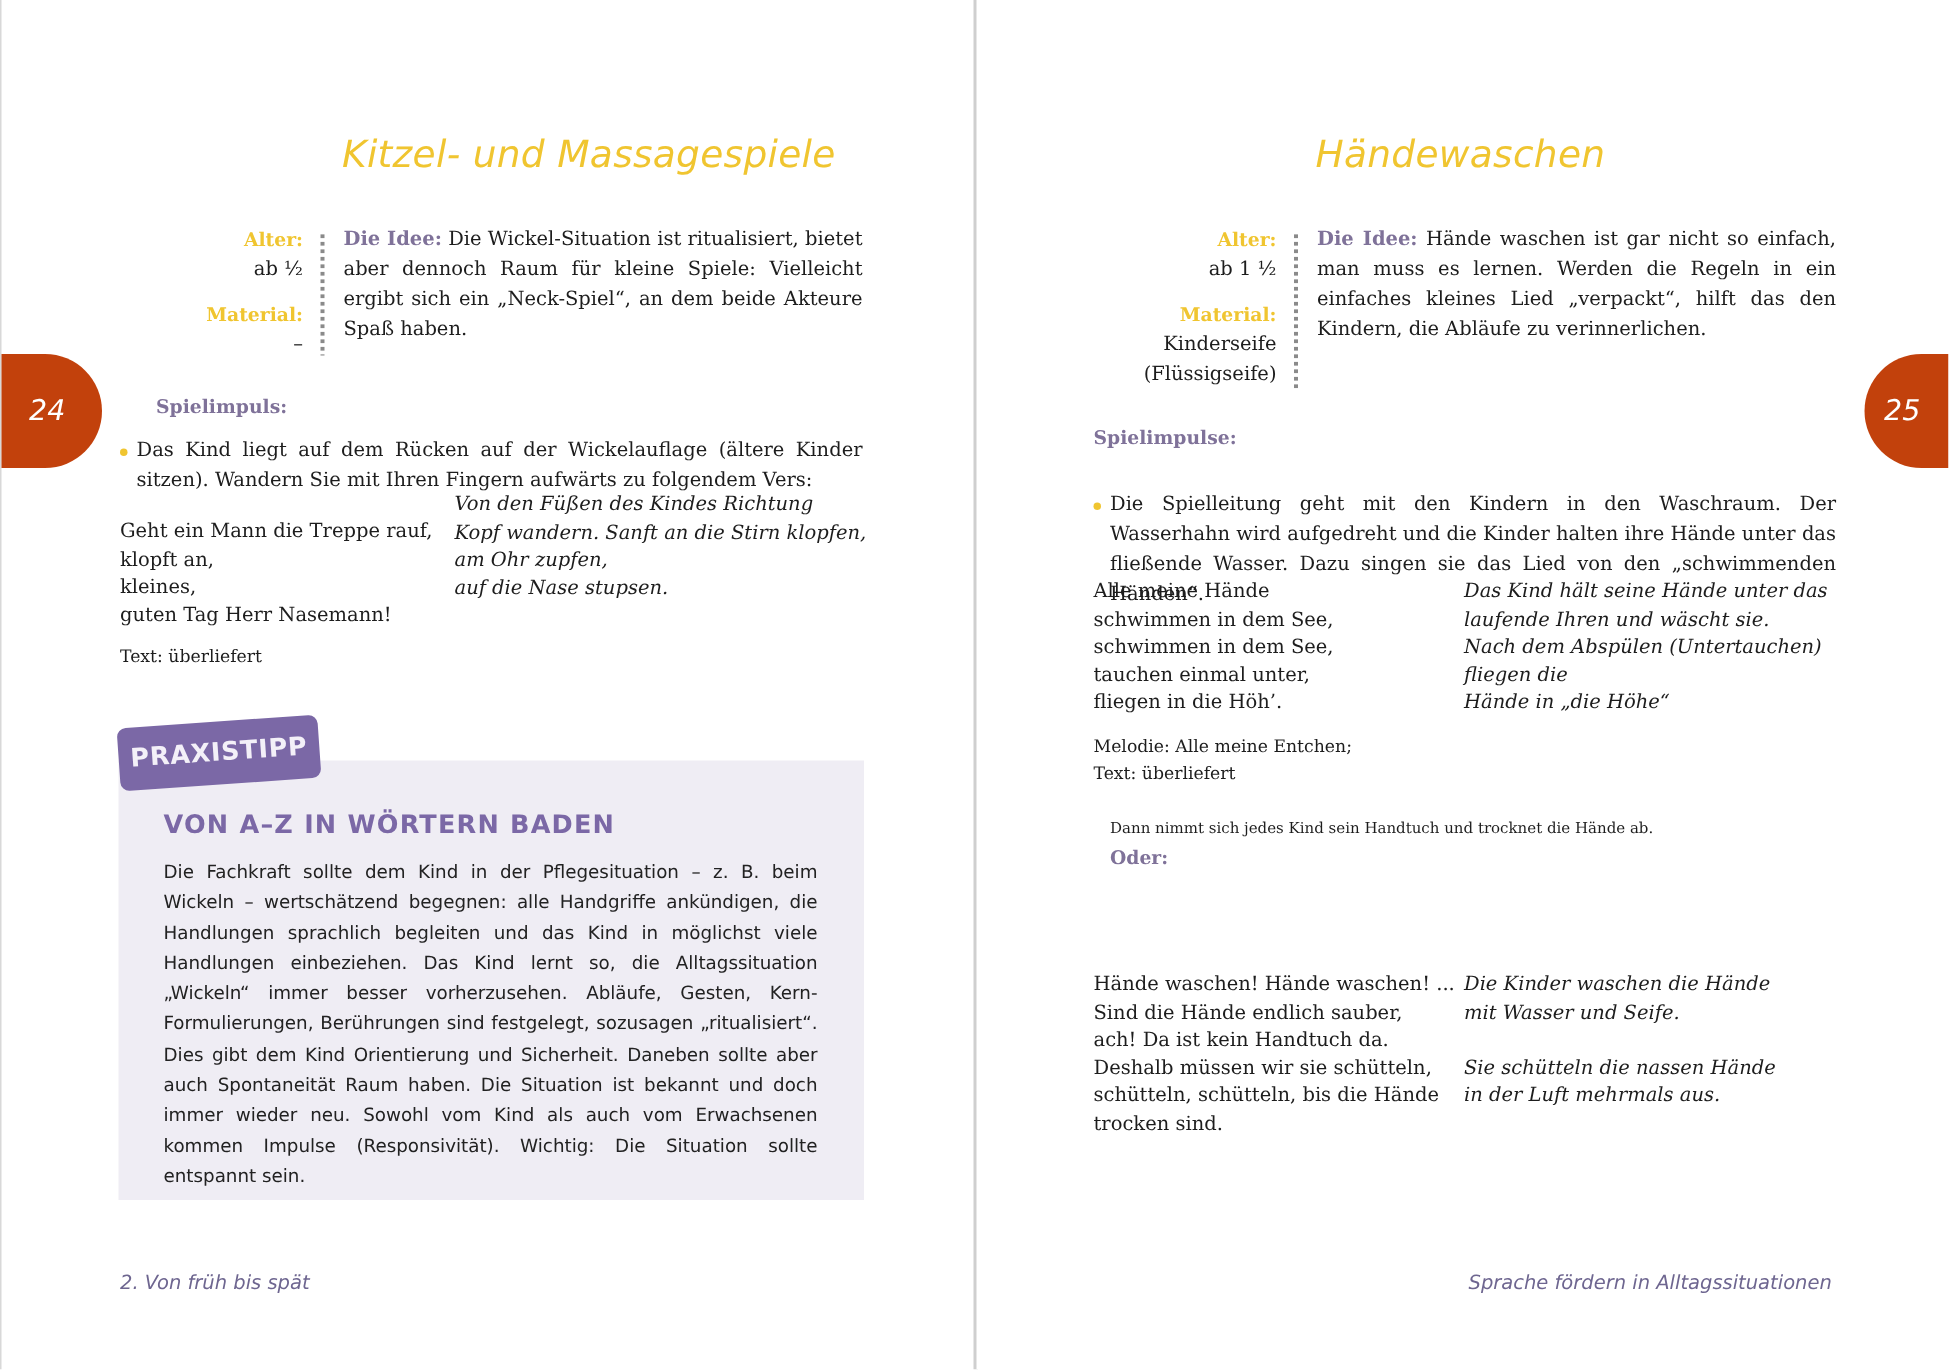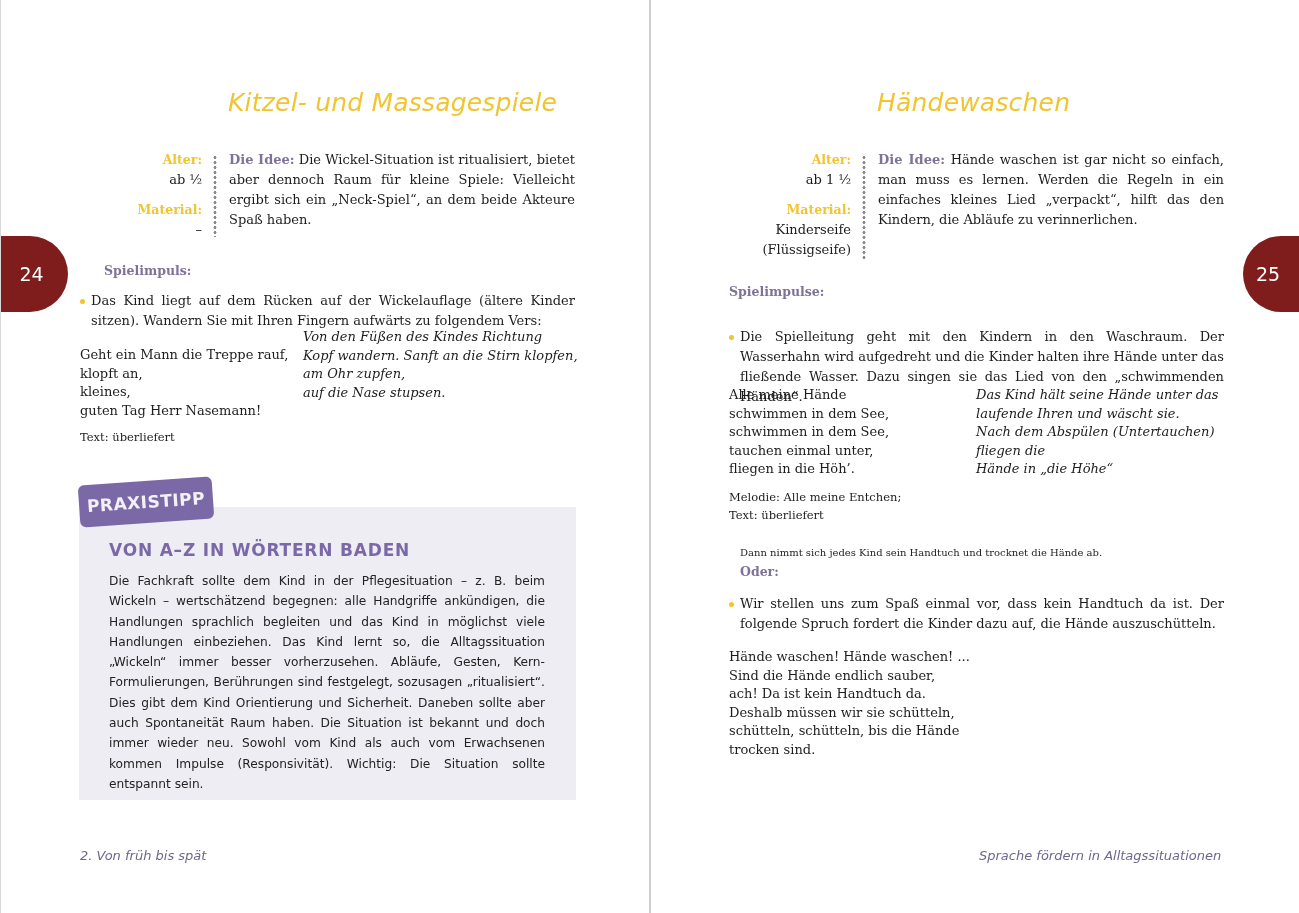--- a/index.html
+++ b/index.html
@@ -28,21 +28,21 @@
   .bullet-para { position: absolute; font-size: 13px; line-height: 20px; text-align: justify; padding-left: 11px; }
   .bullet-para::before { content: ""; position: absolute; left: 0; top: 8px; width: 5px; height: 5px; border-radius: 50%; background: #f0c530; }
 
   .verse { position: absolute; font-size: 13px; line-height: 18.5px; white-space: nowrap; }
   .verse.it { font-style: italic; }
 
   .small { position: absolute; font-size: 11.5px; line-height: 18px; }
 
   .para { position: absolute; font-size: 10px; line-height: 20px; text-align: justify; }
 
-  .tab { position: absolute; background: #7f1d1d; color: #fff; font-family: "DejaVu Sans", sans-serif; font-size: 19px; display: flex; align-items: center; }
+  .tab { position: absolute; background: #c2410c; color: #fff; font-family: "DejaVu Sans", sans-serif; font-size: 19px; display: flex; align-items: center; font-style: italic; }
   .tab-left { left: 0; top: 236px; width: 67px; height: 76px; border-radius: 0 38px 38px 0 / 0 38px 38px 0; justify-content: center; padding-right: 6px; }
   .tab-right { left: 1243px; top: 236px; width: 56px; height: 76px; border-radius: 38px 0 0 38px; justify-content: flex-start; padding-left: 13px; }
 
   .tip-box { position: absolute; left: 78px; top: 507px; width: 497px; height: 293px; background: #efedf4; }
   .tip-badge { position: absolute; left: 78px; top: 481px; width: 134px; height: 42px; background: #7b68a6; border-radius: 6px; transform: rotate(-4deg); color: #f3f0f8; font-family: "DejaVu Sans", sans-serif; font-weight: bold; font-size: 17px; letter-spacing: 0.5px; display: flex; align-items: center; justify-content: center; }
   .tip-title { position: absolute; left: 108px; top: 540px; font-family: "DejaVu Sans", sans-serif; font-weight: bold; color: #7b68a6; font-size: 17px; letter-spacing: 0.8px; }
   .tip-text { position: absolute; left: 108px; top: 571px; width: 436px; font-family: "DejaVu Sans", sans-serif; font-size: 12.2px; line-height: 20.3px; text-align: justify; color: #222; }
 
   .footer { position: absolute; top: 848px; font-family: "DejaVu Sans", sans-serif; font-style: oblique; font-size: 13px; color: #6e6690; }
 </style>
@@ -141,31 +141,35 @@
   </div>
 
   <div class="small" style="left:78px; top:488px;">
     <div>Melodie: Alle meine Entchen;</div>
     <div>Text: überliefert</div>
   </div>
 
   <div class="para" style="left:89px; top:543px; width:484px;">Dann nimmt sich jedes Kind sein Handtuch und trocknet die Hände ab.</div>
   <div class="section-label" style="left:89px; top:564px;">Oder:</div>
 
-  <div class="bullet-para" style="left:78px; top:594px; width:495px;">
-    <span>Wir stellen uns zum Spaß einmal vor, dass kein Handtuch da ist. Der folgende Spruch fordert die Kinder dazu auf, die Hände auszuschütteln.</span>
-  </div>
 
   <div class="verse" style="left:78px; top:648px;">
     <div>Hände waschen! Hände waschen! ...</div>
     <div>Sind die Hände endlich sauber,</div>
     <div>ach! Da ist kein Handtuch da.</div>
     <div>Deshalb müssen wir sie schütteln,</div>
     <div>schütteln, schütteln, bis die Hände</div>
     <div>trocken sind.</div>
+  </div>
+  <div class="verse it" style="left:325px; top:648px;">
+    <div>Die Kinder waschen die Hände</div>
+    <div>mit Wasser und Seife.</div>
+    <div style="height:18.5px"></div>
+    <div>Sie schütteln die nassen Hände</div>
+    <div>in der Luft mehrmals aus.</div>
   </div>
 
   <div class="footer" style="left:328px;">Sprache fördern in Alltagssituationen</div>
 </div>
 
 <div class="tab tab-right">
   <span>25</span>
 </div>
 
 </body></html>

